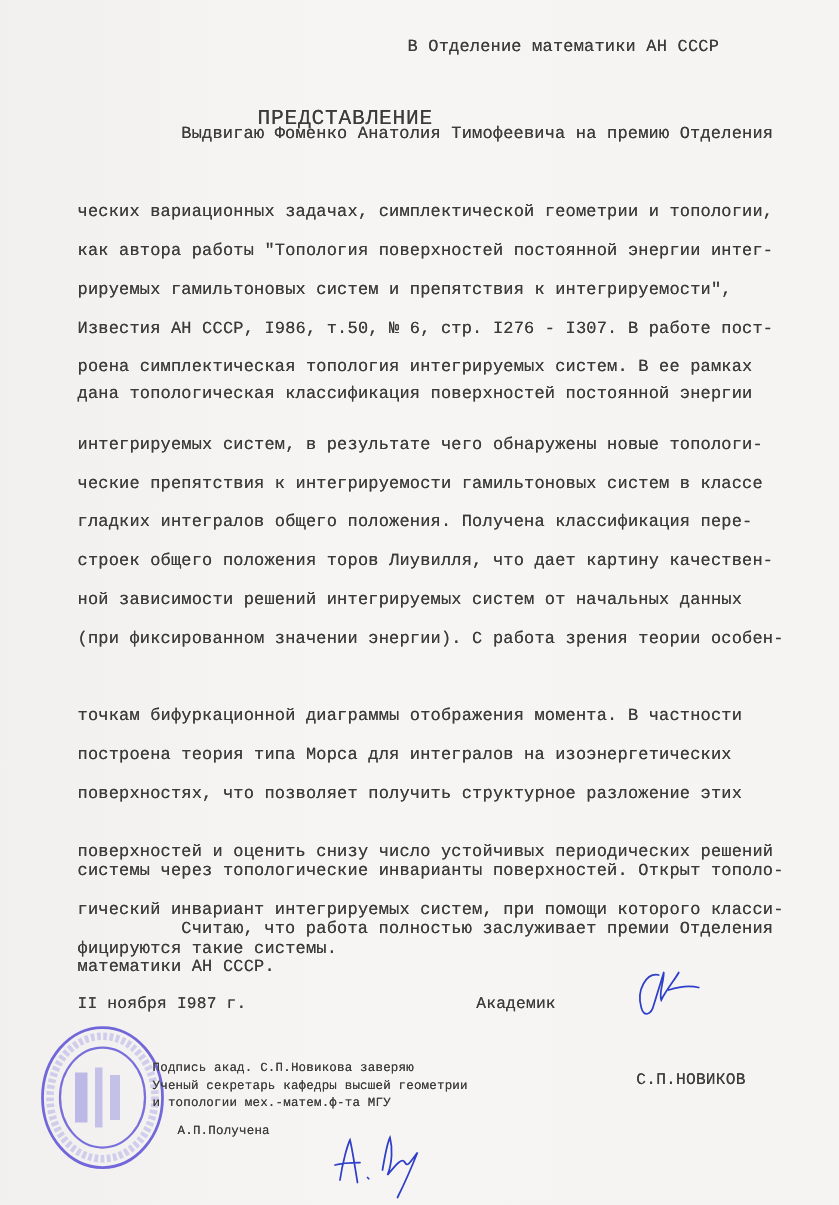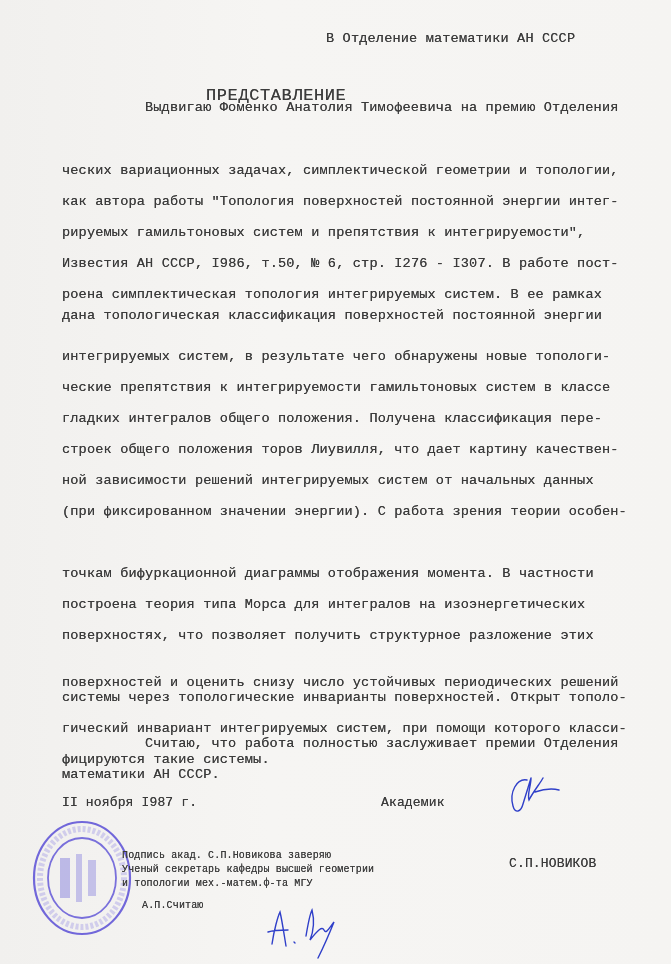--- a/index.html
+++ b/index.html
@@ -81,19 +81,19 @@
       <ellipse cx="52" cy="60" rx="42" ry="49" fill="none" stroke="#6a60e0" stroke-width="6" opacity="0.25" stroke-dasharray="3 2"></ellipse>
       <rect x="30" y="40" width="10" height="40" fill="#5a4fd6" opacity="0.35"></rect>
       <rect x="46" y="36" width="6" height="48" fill="#5a4fd6" opacity="0.3"></rect>
       <rect x="58" y="42" width="8" height="36" fill="#5a4fd6" opacity="0.3"></rect>
     </svg>
   </div>
 
   <div class="tw cert" style="left:122px; top:851px">Подпись акад. С.П.Новикова заверяю</div>
   <div class="tw cert" style="left:122px; top:865px">Ученый секретарь кафедры высшей геометрии</div>
   <div class="tw cert" style="left:122px; top:879px">и топологии мех.-матем.ф-та МГУ</div>
-  <div class="tw cert" style="left:142px; top:901px">А.П.Считаю</div>
+  <div class="tw cert" style="left:142px; top:901px">А.П.Получена</div>
 
   <svg class="signature" style="left:262px; top:906px" width="90" height="56" viewBox="0 0 90 56">
     <path d="M10 38 C12 24, 16 10, 18 6 C20 14, 22 28, 24 40 M6 26 C12 24, 20 24, 26 24 M32 36 L33 37 M44 30 C46 18, 48 8, 50 4 C52 12, 52 24, 48 34 C56 24, 60 20, 62 24 C64 28, 66 24, 72 16 C68 26, 62 40, 56 52" fill="none" stroke="#2f3fc9" stroke-width="1.4" stroke-linecap="round"></path>
   </svg>
 
 </div>
 
 </body></html>

